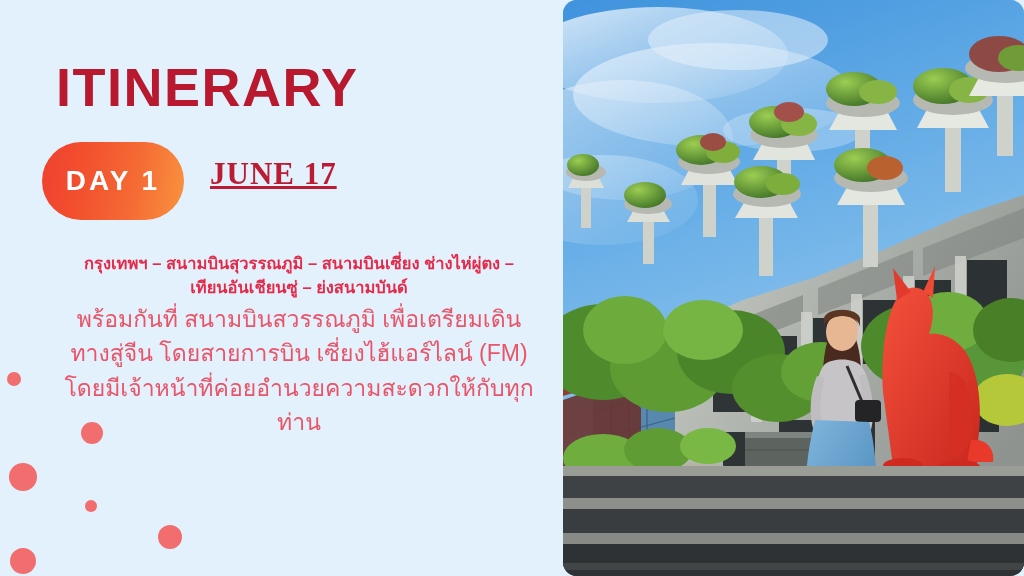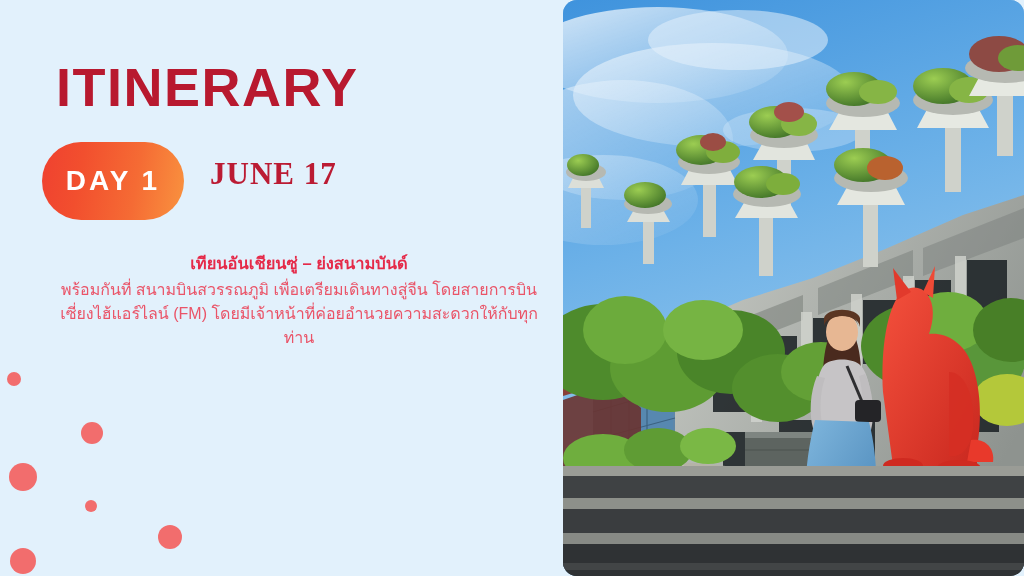--- a/index.html
+++ b/index.html
@@ -73,41 +73,42 @@
   #date-label {
     position: absolute;
     left: 210px;
     top: 156px;
     font-family: "Liberation Serif", "DejaVu Serif", serif;
     font-size: 31px;
     font-weight: 700;
     letter-spacing: 1px;
     color: #bb1b33;
     white-space: nowrap;
+    text-decoration: underline;
   }
 
   #itinerary-body {
     position: absolute;
     left: 60px;
     top: 252px;
     width: 478px;
     text-align: center;
   }
 
   .route-line {
     color: #e52a49;
     font-weight: 700;
     font-size: 16.5px;
     line-height: 1.45;
   }
 
   .body-para {
     color: #ea5468;
     font-weight: 400;
-    font-size: 16px;
+    font-size: 23px;
     line-height: 1.5;
     margin-top: 2px;
   }
 
   .body-para-spaced {
     color: #ea5468;
     font-weight: 400;
     font-size: 17px;
     line-height: 1.5;
     margin-top: 36px;
@@ -135,20 +136,21 @@
 
     <div id="page-title">ITINERARY</div>
 
     <div id="day-badge">
       <span id="day-badge-label">DAY  1</span>
     </div>
 
     <div id="date-label">JUNE 17</div>
 
     <div id="itinerary-body">
+      <div class="route-line">กรุงเทพฯ – สนามบินสุวรรณภูมิ – สนามบินเซี่ยง ช่างไห่ผู่ตง –</div>
       <div class="route-line">เทียนอันเชียนซู่ – ย่งสนามบันด์</div>
       <div class="body-para">พร้อมกันที่ สนามบินสวรรณภูมิ เพื่อเตรียมเดินทางสู่จีน โดยสายการบิน เซี่ยงไฮ้แอร์ไลน์ (FM) โดยมีเจ้าหน้าที่ค่อยอำนวยความสะดวกให้กับทุกท่าน</div>
     </div>
 
     <div id="dot-layer">
         <div class="dot" style="left: 7px; top: 372px; width: 14px; height: 14px; background: rgb(242, 109, 109);"></div>
         <div class="dot" style="left: 81px; top: 422px; width: 22px; height: 22px; background: rgb(242, 109, 109);"></div>
         <div class="dot" style="left: 9px; top: 463px; width: 28px; height: 28px; background: rgb(242, 109, 109);"></div>
         <div class="dot" style="left: 85px; top: 500px; width: 12px; height: 12px; background: rgb(242, 109, 109);"></div>
         <div class="dot" style="left: 158px; top: 525px; width: 24px; height: 24px; background: rgb(242, 109, 109);"></div>

